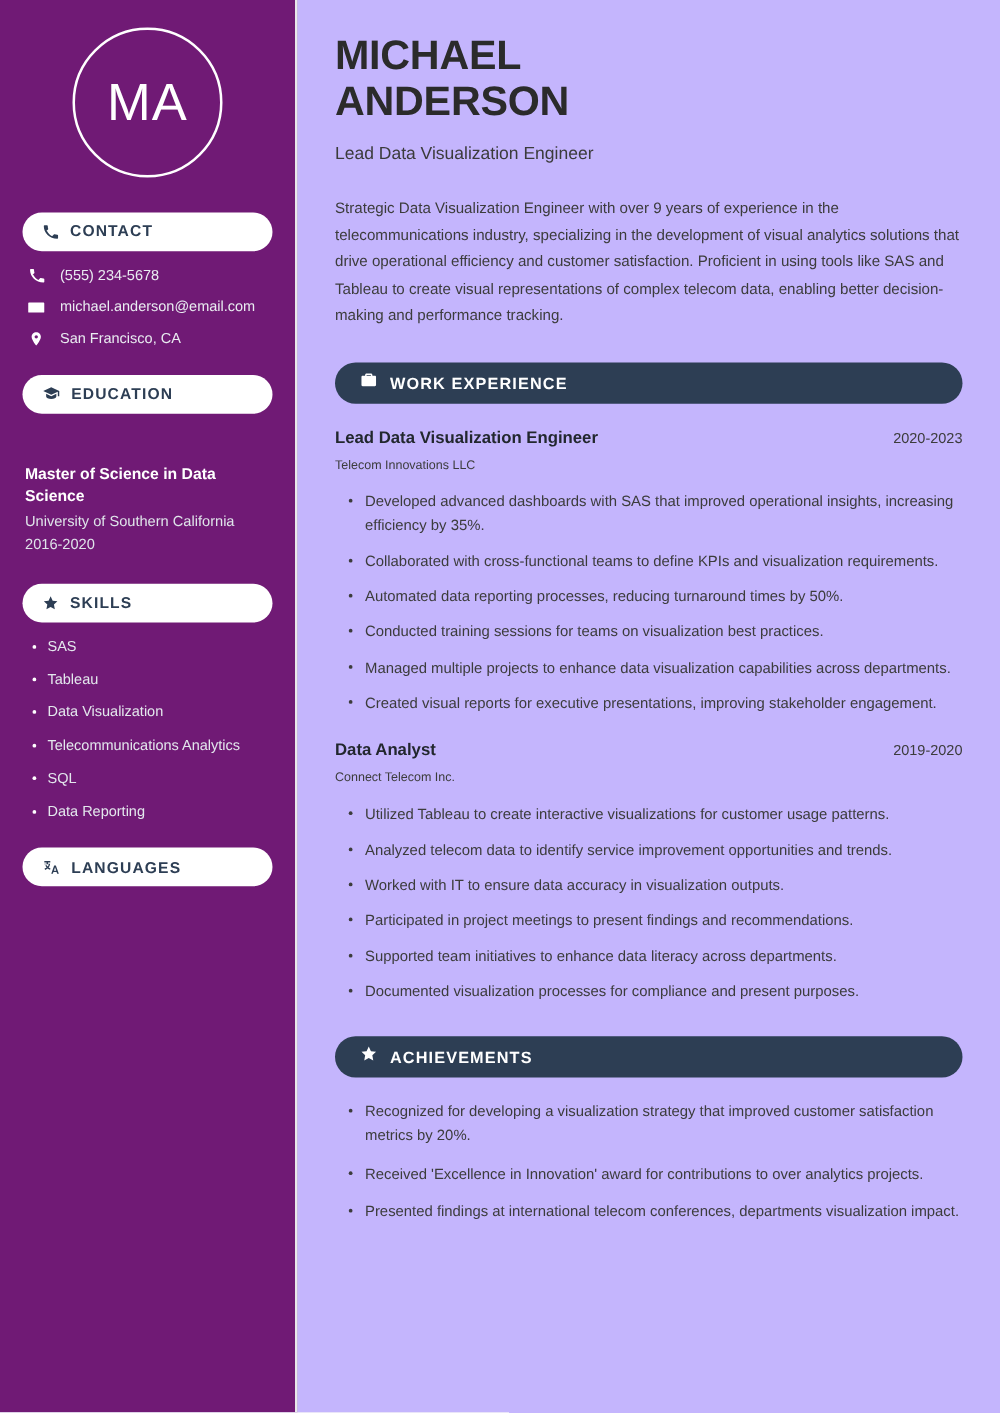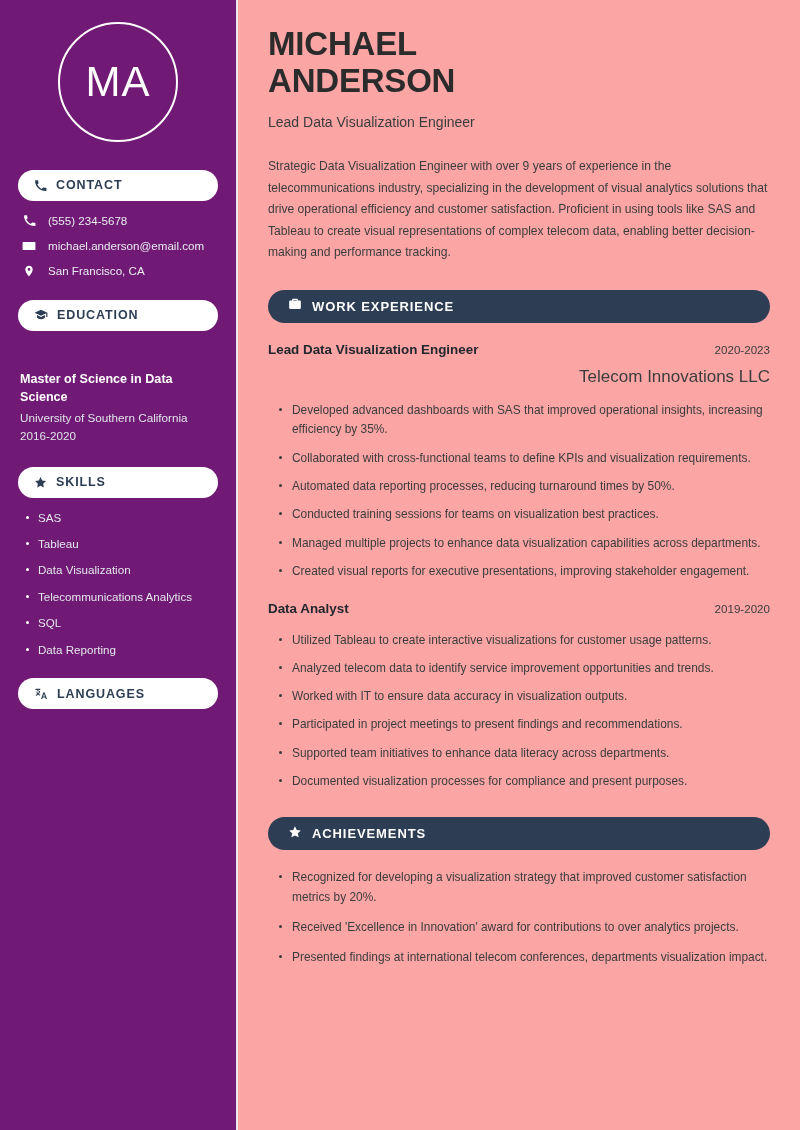--- a/index.html
+++ b/index.html
@@ -128,21 +128,21 @@
     top: 5px;
     width: 3px;
     height: 3px;
     border-radius: 50%;
     background: #ffffff;
   }
 
   
   .main {
     flex: 1;
-    background: #fca5a5;
+    background: #c4b5fd;
     padding: 26px 30px 0 30px;
   }
 
   .name {
     font-size: 33px;
     font-weight: bold;
     color: #2b2b2b;
     line-height: 1.12;
     letter-spacing: -0.2px;
     text-transform: uppercase;
@@ -193,25 +193,24 @@
     font-weight: bold;
     color: #22272e;
     line-height: 1.3;
   }
   .job-dates {
     font-size: 11.6px;
     color: #3c3c3c;
     white-space: nowrap;
   }
   .job-company {
-    font-size: 17px;
+    font-size: 10px;
     color: #3c3c3c;
     margin-top: 8px;
     line-height: 1.3;
-    text-align: right;
   }
 
   ul.bullets { list-style: none; padding-left: 10px; margin-top: 13px; }
   ul.bullets li {
     position: relative;
     font-size: 11.9px;
     color: #3c3c3c;
     padding-left: 14px;
     margin-bottom: 9px;
     line-height: 1.62;
@@ -362,20 +361,21 @@
         <li>Managed multiple projects to enhance data visualization capabilities across departments.</li>
         <li>Created visual reports for executive presentations, improving stakeholder engagement.</li>
       </ul>
     </div>
 
     <div class="job">
       <div class="job-head">
         <span class="job-role">Data Analyst</span>
         <span class="job-dates">2019-2020</span>
       </div>
+      <div class="job-company">Connect Telecom Inc.</div>
       <ul class="bullets">
         <li>Utilized Tableau to create interactive visualizations for customer usage patterns.</li>
         <li>Analyzed telecom data to identify service improvement opportunities and trends.</li>
         <li>Worked with IT to ensure data accuracy in visualization outputs.</li>
         <li>Participated in project meetings to present findings and recommendations.</li>
         <li>Supported team initiatives to enhance data literacy across departments.</li>
         <li>Documented visualization processes for compliance and present purposes.</li>
       </ul>
     </div>
 

